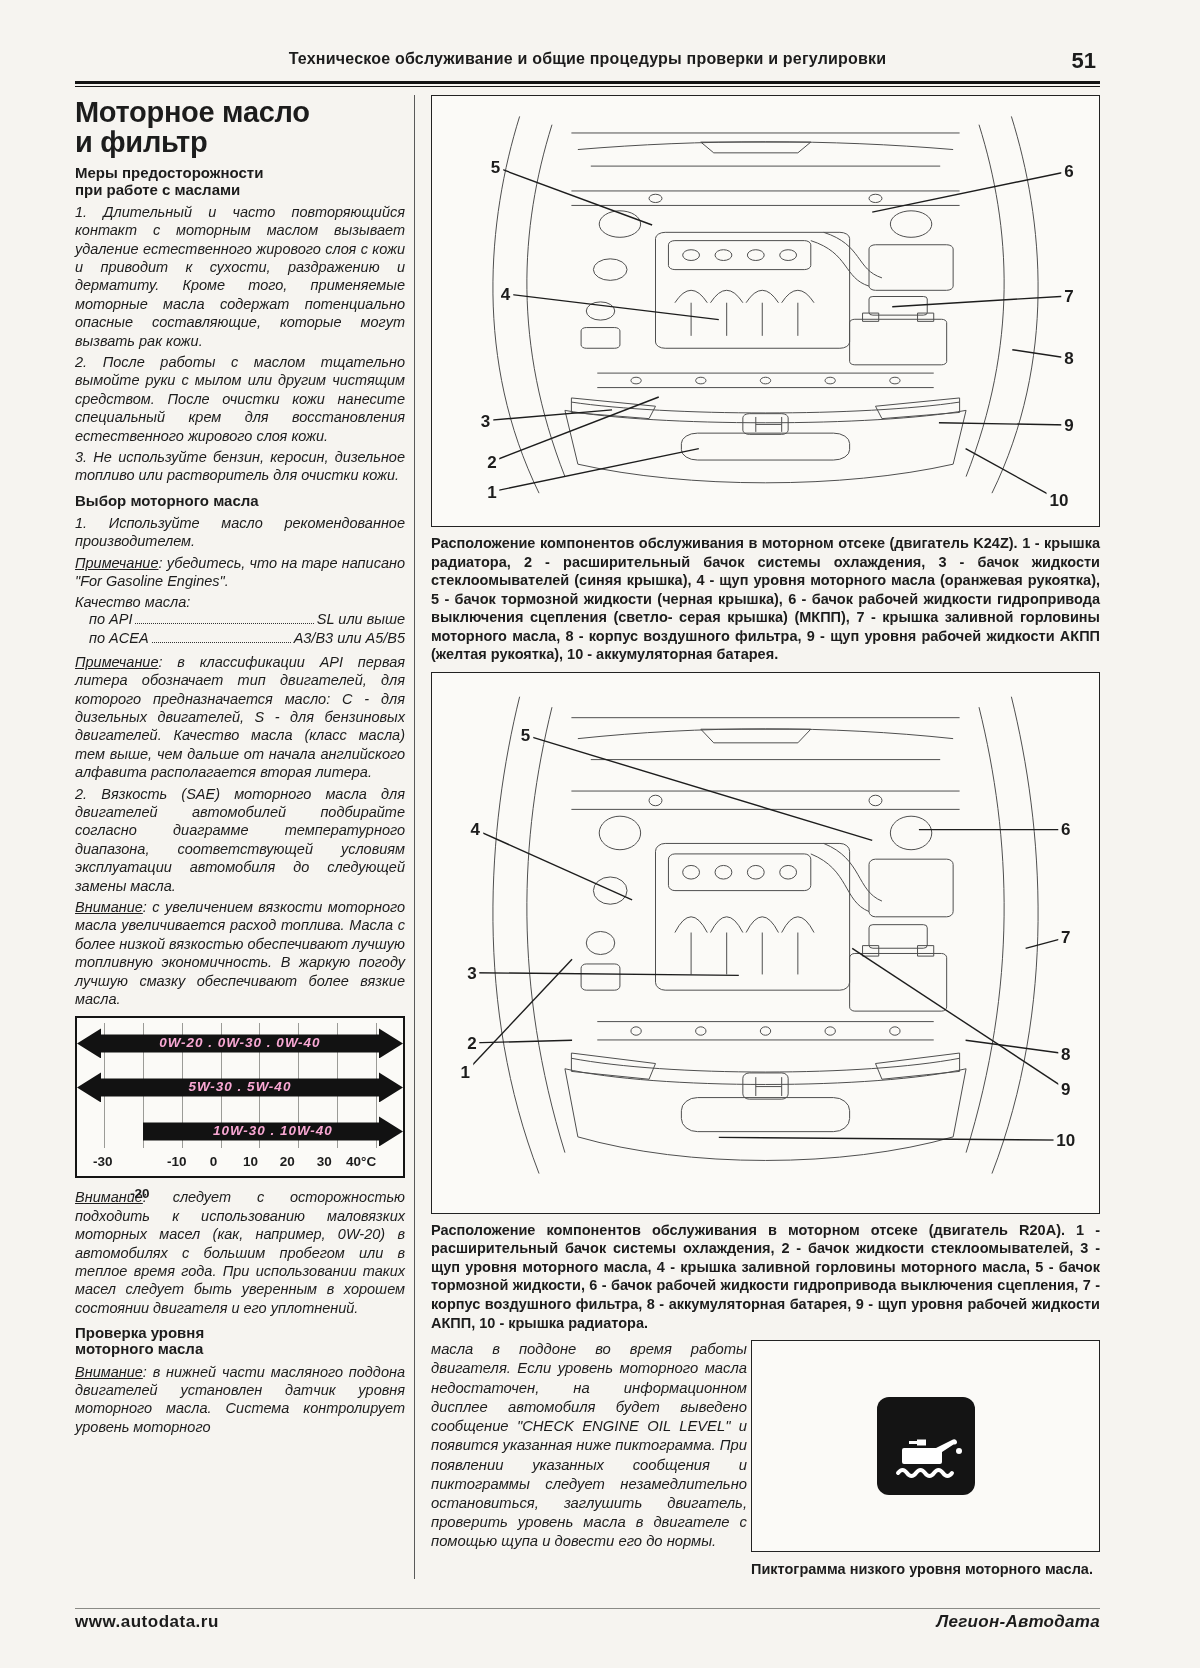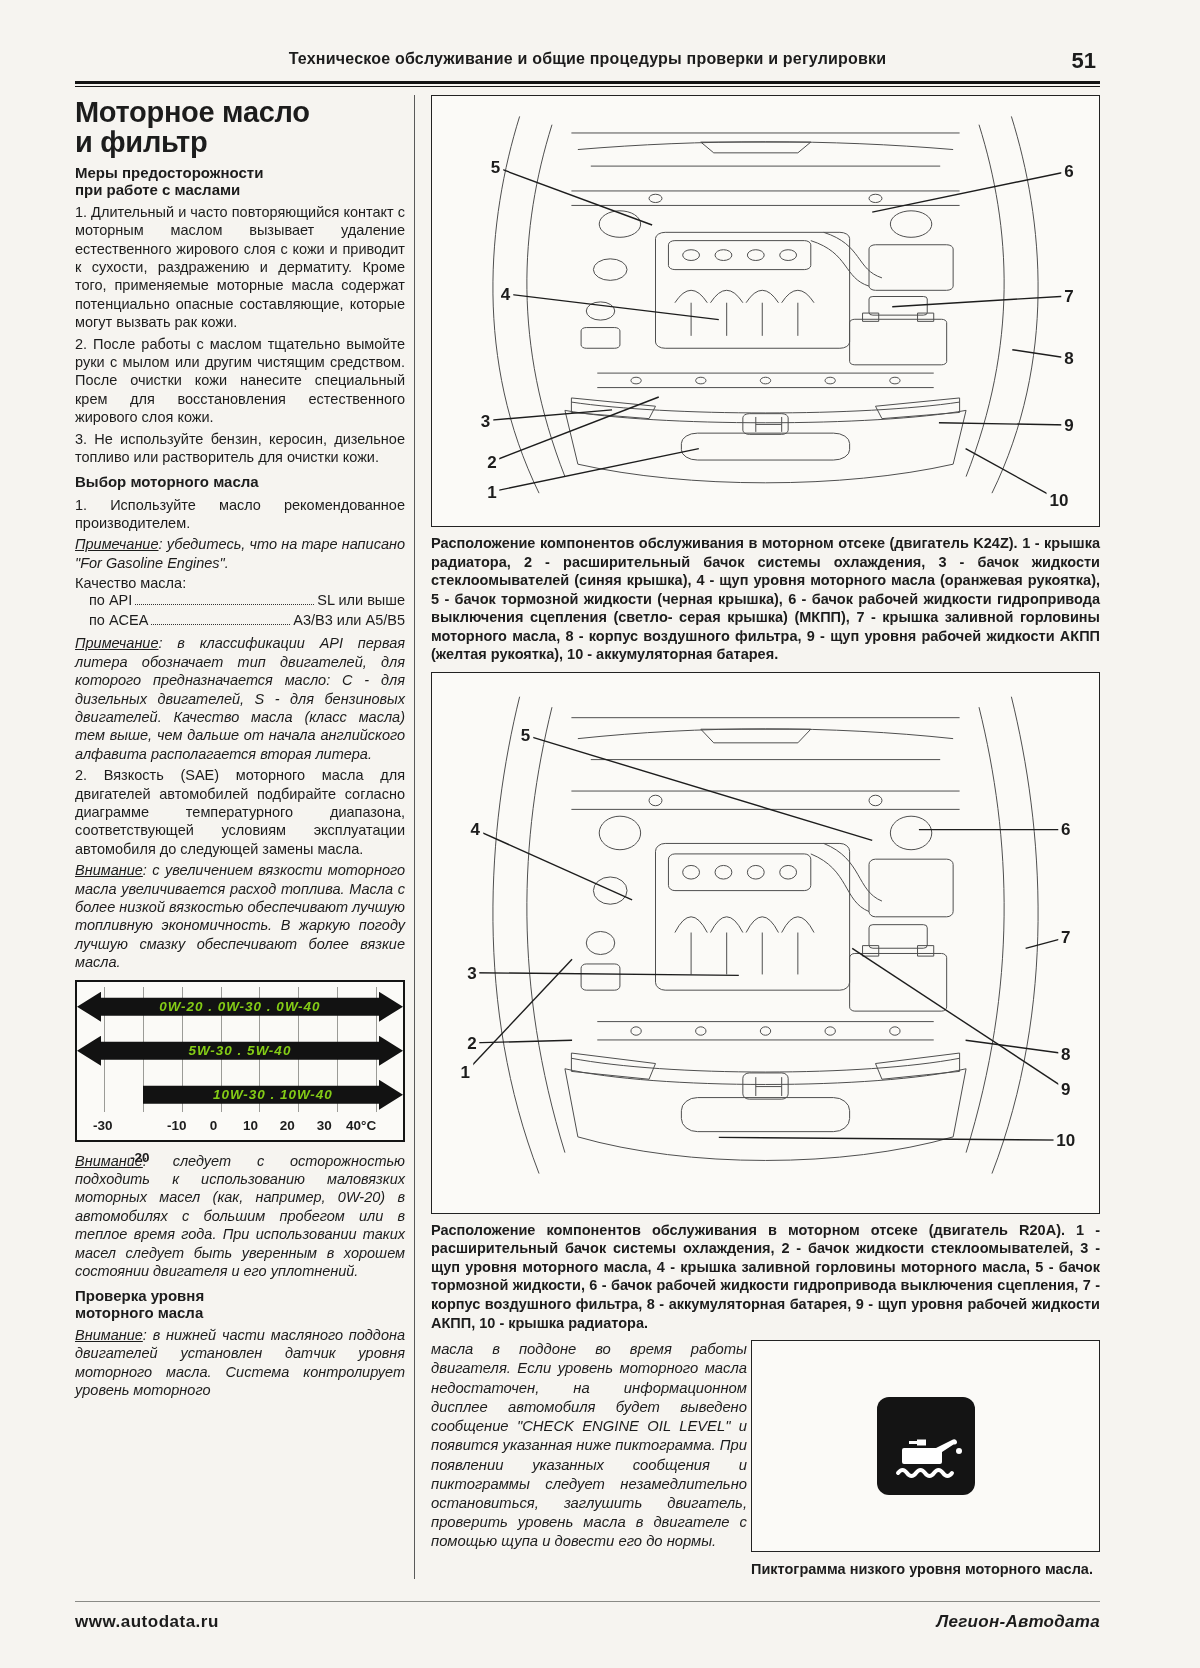--- a/index.html
+++ b/index.html
@@ -15,33 +15,33 @@
   .hdr-title{font-weight:bold;font-size:16px;text-align:center;letter-spacing:0.2px;}
   .hdr-num{position:absolute;right:4px;top:-2px;font-weight:bold;font-size:22px;}
   .hdr-rule{margin-top:5px;height:2px;border-top:3px solid #141414;border-bottom:1px solid #141414;}
   
   main{display:flex;gap:16px;margin-top:8px;}
   .left-col{width:330px;flex:none;padding-right:9px;border-right:1px solid #5a5a5a;}
   .right-col{flex:1;min-width:0;}
   
   h1{font-size:29px;line-height:1.04;margin:2px 0 8px;white-space:pre-line;letter-spacing:-0.3px;}
   h2{font-size:15px;line-height:1.08;margin:8px 0 5px;white-space:pre-line;}
-  .left-col p{font-size:14.5px;line-height:1.27;text-align:justify;margin:0 0 3px;}
+  .left-col p{font-size:14.5px;line-height:1.27;text-align:justify;margin:0 0 3px;font-style:italic;}
   p.note, .note{font-style:italic;}
   .u{text-decoration:underline;}
-  .quality{font-size:14.5px;margin:2px 0 4px;}
+  .quality{font-style:italic;font-size:14.5px;margin:2px 0 4px;}
   .q-row{display:flex;align-items:baseline;padding-left:14px;line-height:1.35;}
   .q-k{white-space:nowrap;}
   .q-v{white-space:nowrap;}
   .q-dots{flex:1;border-bottom:1.6px dotted #333;margin:0 3px 3px;}
   
   .chart{position:relative;height:158px;border:2px solid #141414;background:#fbfaf7;margin:8px 0 10px;}
   .gridline{position:absolute;top:5px;bottom:28px;width:1px;background:#9b9b97;}
   .vbar{position:absolute;height:30px;background:#121212;}
-  .vbar-label{position:absolute;inset:0;color:#84cc16;font-weight:bold;font-style:italic;
+  .vbar-label{position:absolute;inset:0;color:#f9a8d4;font-weight:bold;font-style:italic;
     font-size:13.5px;line-height:30px;text-align:center;letter-spacing:1px;white-space:nowrap;}
   .vbar.al.ar{clip-path:polygon(0 50%,24px 0,24px 20%,calc(100% - 24px) 20%,calc(100% - 24px) 0,100% 50%,calc(100% - 24px) 100%,calc(100% - 24px) 80%,24px 80%,24px 100%);}
   .vbar.ar:not(.al){clip-path:polygon(0 20%,calc(100% - 24px) 20%,calc(100% - 24px) 0,100% 50%,calc(100% - 24px) 100%,calc(100% - 24px) 80%,0 80%);}
   .chart-ticks{position:absolute;left:0;right:16px;bottom:2px;height:20px;}
   .tick{position:absolute;transform:translateX(-50%);font-weight:bold;font-size:13.5px;white-space:nowrap;}
   
   figure.diagram{position:relative;margin:0;border:1.5px solid #222;background:#fbfaf7;}
   #diagram1{height:430px;}
   #diagram2{height:540px;}
   svg.art{position:absolute;left:10px;top:8px;width:calc(100% - 20px);height:calc(100% - 16px);
@@ -57,21 +57,21 @@
   .bottom-note{width:316px;flex:none;font-style:italic;font-size:14.8px;line-height:1.3;text-align:justify;margin:0;}
   .picto-wrap{flex:1;min-width:0;}
   .picto-box{border:1.5px solid #222;background:#fbfaf7;height:210px;
     display:flex;align-items:center;justify-content:center;}
   .picto{width:98px;height:98px;background:#141414;border-radius:12px;
     display:flex;align-items:center;justify-content:center;}
   .picto svg{width:80px;height:80px;}
   .picto-caption{margin:8px 0 0;text-align:justify;}
   
   footer{position:absolute;left:75px;right:100px;bottom:36px;display:flex;
-    justify-content:space-between;align-items:baseline;border-top:1px solid #8a8a86;padding-top:10px;}
+    justify-content:space-between;align-items:baseline;border-top:1px solid #8a8a86;padding-top:3px;}
   .f-left{font-weight:bold;font-size:17px;letter-spacing:0.5px;}
   .f-right{font-weight:bold;font-style:italic;font-size:17px;letter-spacing:0.3px;text-align:right;}
 </style>
 </head>
 <body>
 
 <div class="page">
 
   <header>
     <div class="hdr-title">Техническое обслуживание и общие процедуры проверки и регулировки</div>

